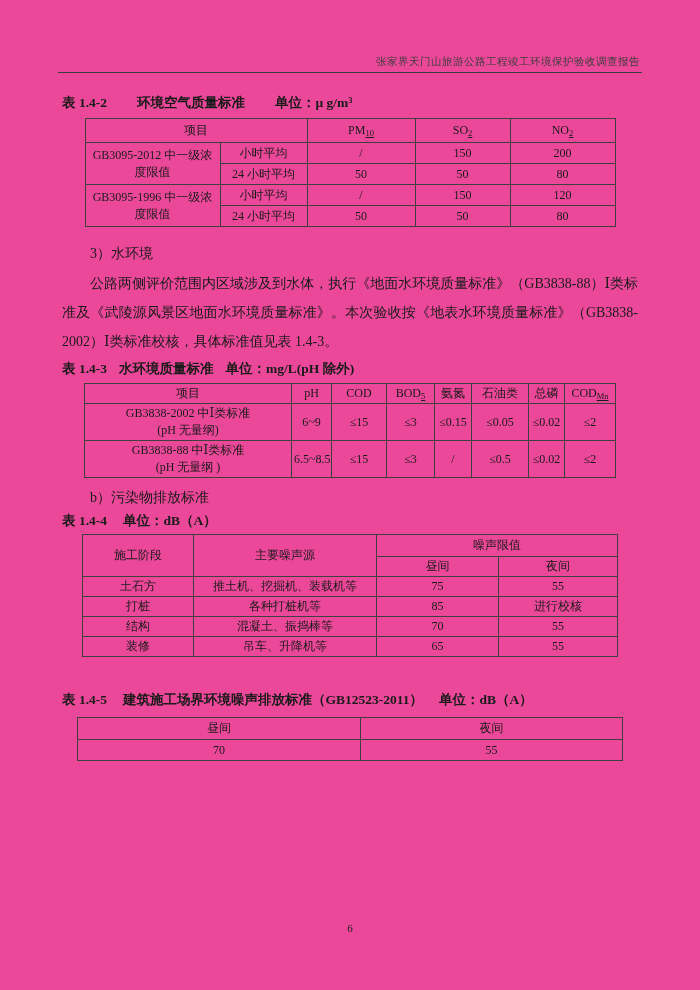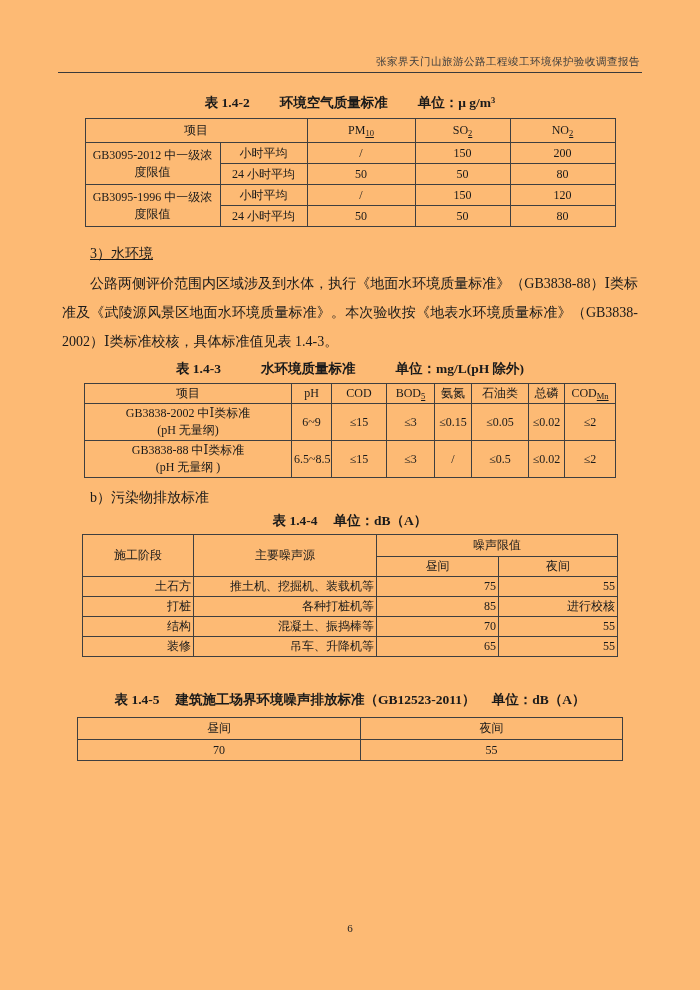--- a/index.html
+++ b/index.html
@@ -2,72 +2,72 @@
 <html><head>
 <meta charset="utf-8">
 <style>
   * { margin:0; padding:0; box-sizing:border-box; }
   html,body { background:#ffffff; }
   body {
     width:700px; height:990px; overflow:hidden;
     font-family:"Liberation Serif","DejaVu Serif",serif;
     color:#1a1a1a;
   }
-  .page { position:relative; width:700px; height:990px; background:#fdba74; }
+  .page { position:relative; width:700px; height:990px; background:#ec4899; }
 
   .doc-header {
     position:absolute; top:55px; left:60px; right:60px;
     text-align:right; font-size:10.5px; color:#3d3d3d; letter-spacing:0.5px;
   }
   .doc-header-rule {
     position:absolute; top:72px; left:58px; right:58px;
     border-top:1.6px solid #3a3a3a; height:0;
   }
 
   .content { position:absolute; top:86px; left:62px; width:576px; font-size:14px; }
 
   .table-caption {
-    display:flex; justify-content:center; align-items:baseline;
+    display:flex; align-items:baseline;
     font-weight:bold; font-size:13.5px; white-space:nowrap;
   }
   .table-caption > span { display:inline-block; }
   .cap-gap-lg { gap:30px; }
-  .cap-gap-md { gap:40px; }
+  .cap-gap-md { gap:12px; }
   .cap-gap-sm { gap:16px; }
 
   table {
     border-collapse:collapse; table-layout:fixed; margin:6px auto;
     font-size:12px; text-align:center; border:1.6px solid #3f3f3f;
   }
   td { border:1px solid #3f3f3f; padding:1px 2px; vertical-align:middle; overflow:hidden; }
   sub { font-size:8.5px; vertical-align:-2px;text-decoration:underline; }
   sup { font-size:8.5px; vertical-align:4px; }
 
   .t142 { width:530px; margin-top:6px; }
   .t142 tr.hdr td { height:24px; }
   .t142 tr.data td { height:21px; }
   .caption-142 { margin-top:8px; }
 
   .heading { text-indent:2em; }
-  .heading-3 { margin-top:12px; line-height:30px;text-decoration:underline; }
+  .heading-3 { margin-top:12px; line-height:30px; }
   .para { text-indent:2em; line-height:29px; text-align:justify; }
 
   .caption-143 { margin-top:4px; }
   .t143 { width:531px; margin-top:5px; }
   .t143 tr.hdr td { height:20px; }
   .t143 tr.data td { height:34px; }
 
   .heading-b { line-height:28px; }
   .heading-1 { line-height:28px; }
 
   .caption-144 { margin-top:0px; }
   .t144 { width:535px; margin-top:4px; }
   .t144 tr.hdr1 td { height:22px; }
   .t144 tr.hdr2 td { height:18px; }
-  .t144 tr.data td { height:20px;text-align:right; }
+  .t144 tr.data td { height:20px; }
 
   .caption-145 { margin-top:34px; }
   .t145 { width:545px; margin-top:8px; }
   .t145 tr.hdr td { height:22px; }
   .t145 tr.data td { height:21px; }
 
   .page-number {
     position:absolute; top:922px; left:0; right:0;
     text-align:center; font-size:11px; color:#222;
   }

